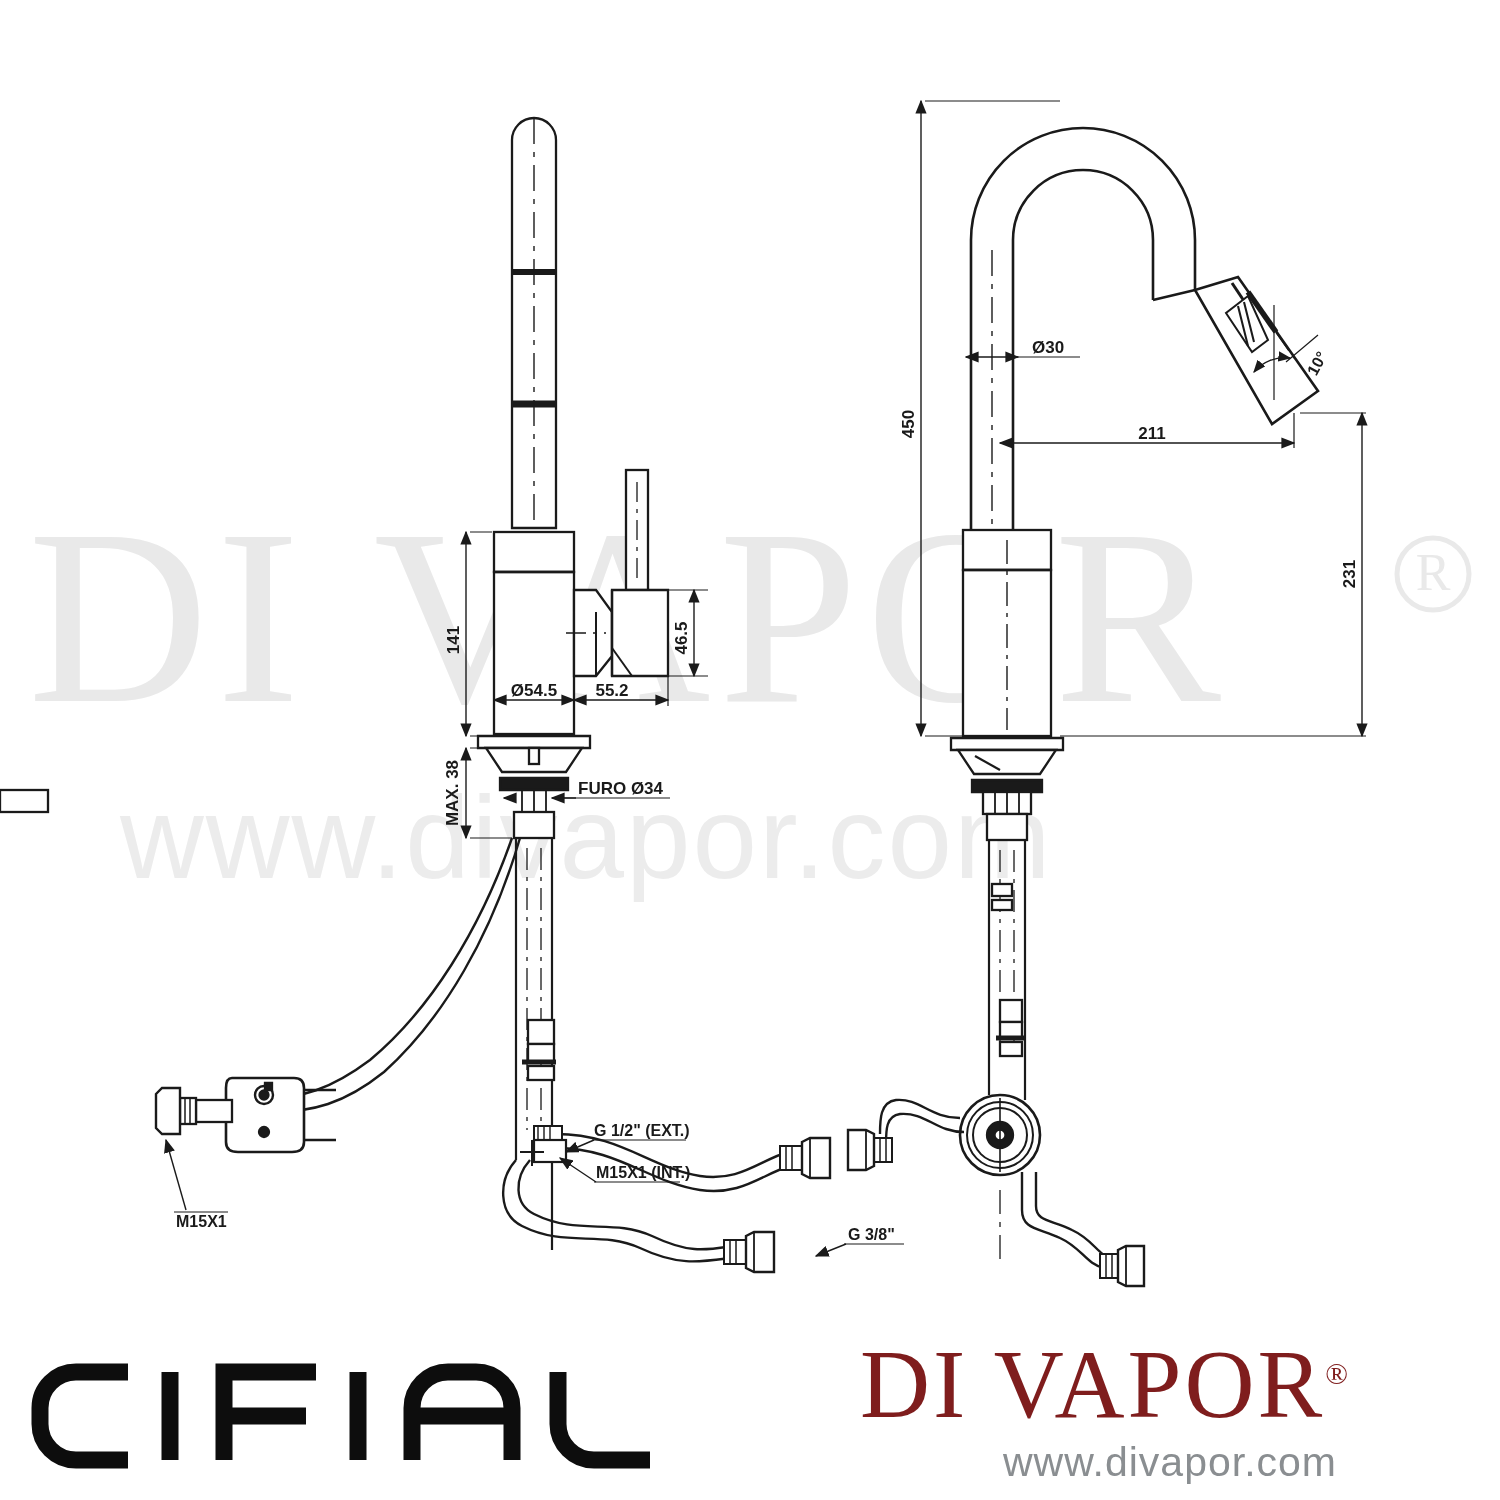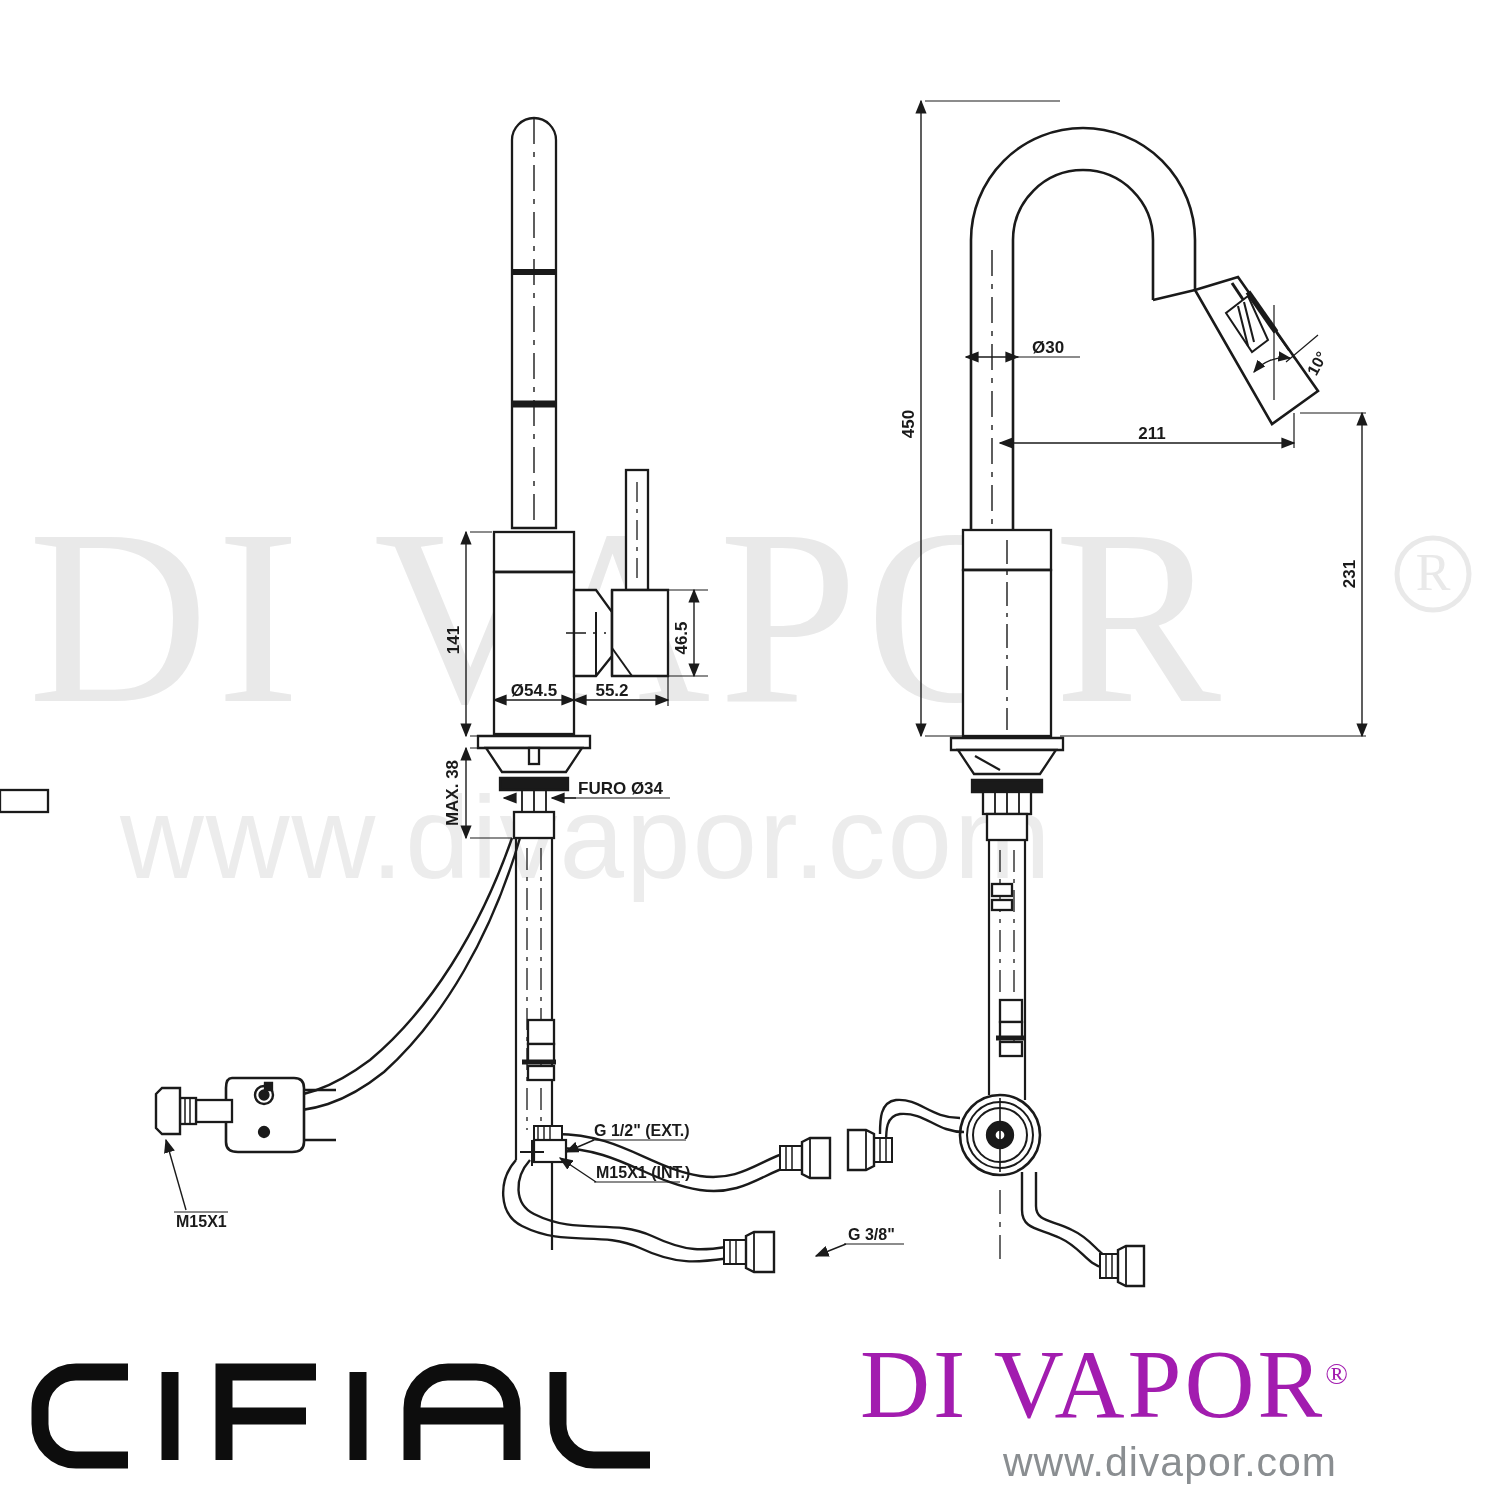--- a/index.html
+++ b/index.html
@@ -13,21 +13,21 @@
   .wm{position:absolute;color:#e9e9e9;user-select:none;white-space:nowrap;
       font-family:"Liberation Serif", serif;}
   .wm-main{left:28px;top:492px;font-size:250px;letter-spacing:8px;line-height:1;}
   .wm-sub{left:120px;top:780px;font-size:116px;letter-spacing:2px;line-height:1;
           font-family:"Liberation Sans", sans-serif;color:#ececec;}
   .wm-reg{position:absolute;left:1383px;top:524px;width:100px;height:100px;color:#e9e9e9;}
 
   
   .cifial{position:absolute;left:24px;top:1356px;width:640px;height:120px;}
   .divapor{position:absolute;left:860px;top:1336px;width:620px;height:150px;}
-  .divapor-name{font-family:"Liberation Serif", serif;font-size:97px;color:#a21caf;
+  .divapor-name{font-family:"Liberation Serif", serif;font-size:97px;color:#7f1d1d;
                 letter-spacing:3px;line-height:1;white-space:nowrap;position:relative;}
   .divapor-reg{font-size:30px;vertical-align:super;letter-spacing:0;}
   .divapor-url{font-family:"Liberation Sans", sans-serif;font-size:41px;color:#8a8e91;
                letter-spacing:1px;text-align:center;margin-top:6px;white-space:nowrap;}
 </style>
 </head>
 <body>
 
 <div id="stage">
 

